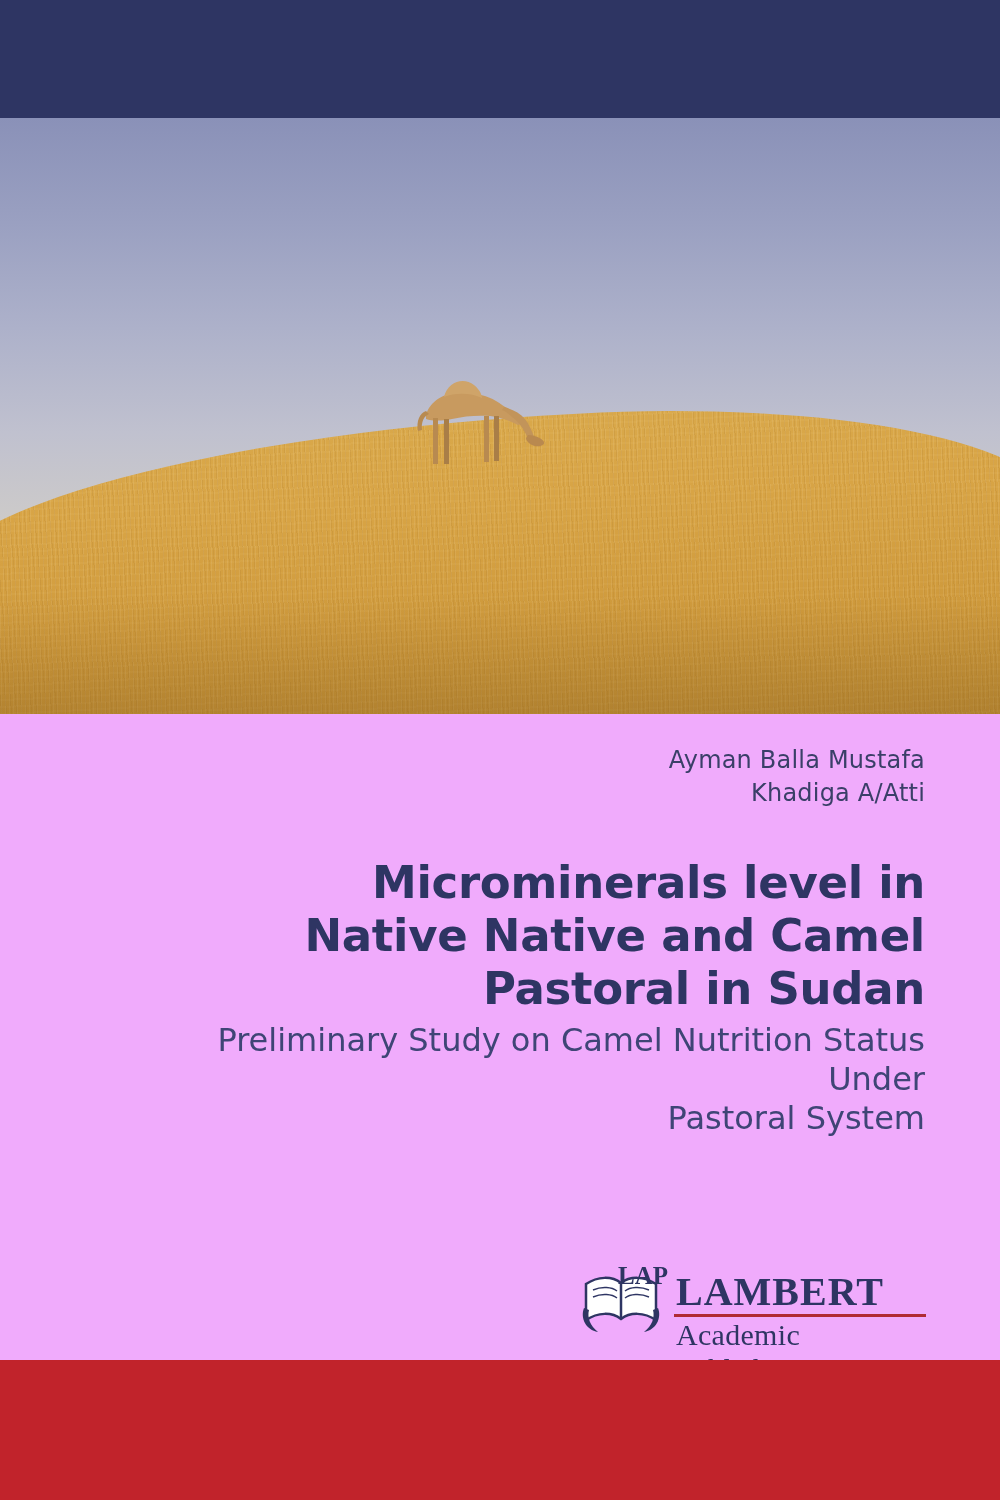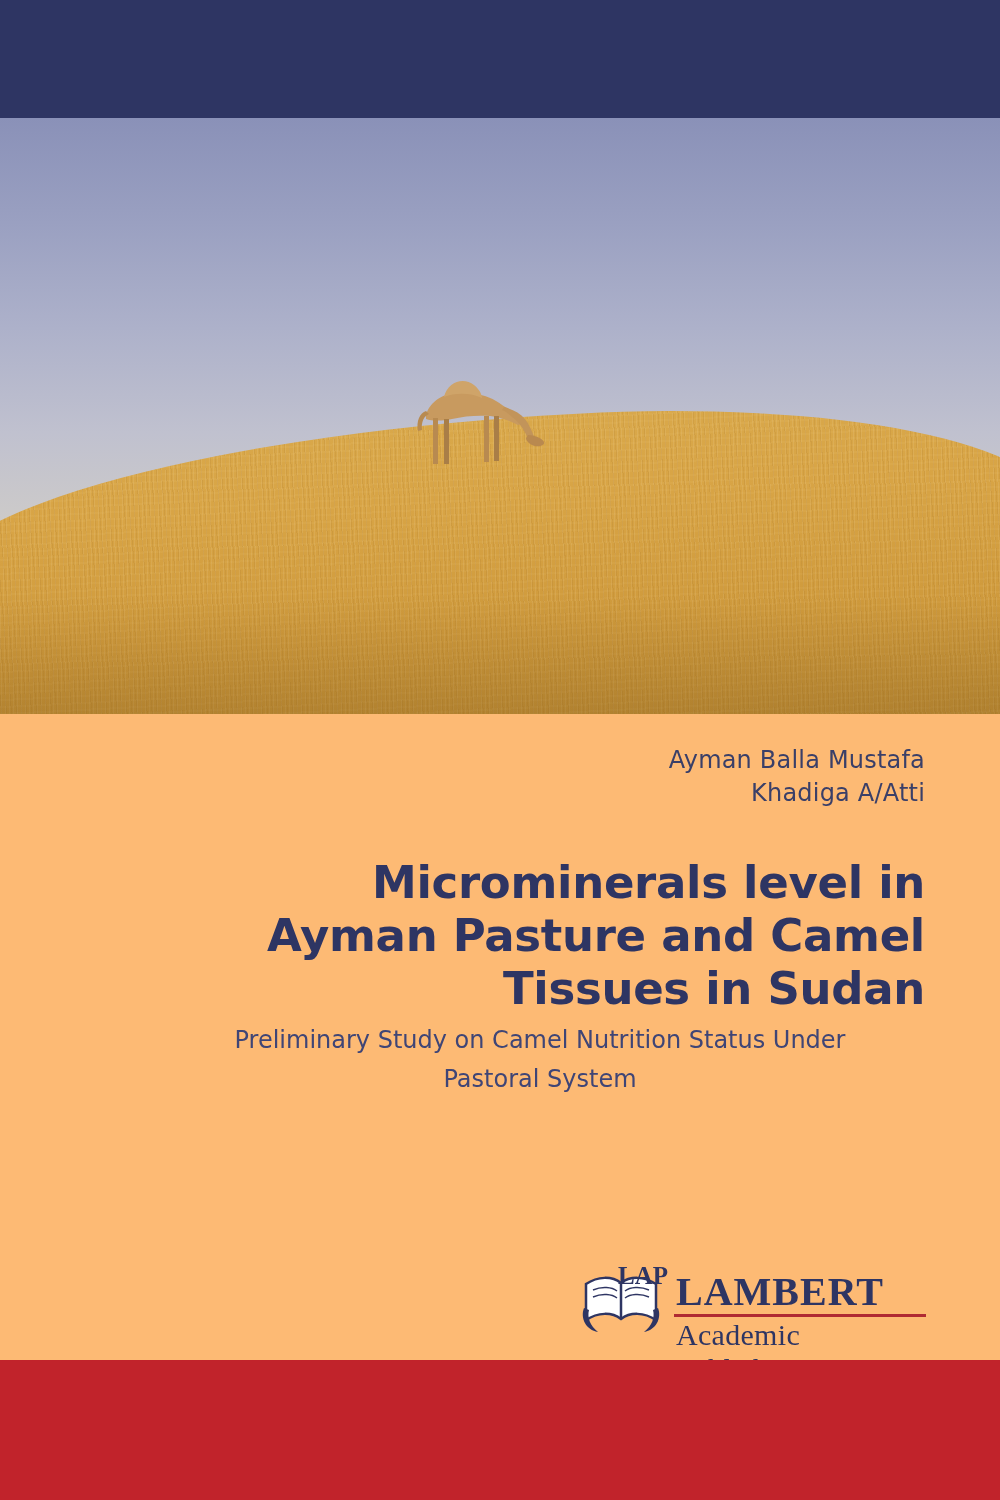--- a/index.html
+++ b/index.html
@@ -98,21 +98,21 @@
     height: 120px;
   }
 
   
   .text-area {
     position: absolute;
     left: 0;
     top: 714px;
     width: 1000px;
     height: 746px;
-    background: #fdba74;
+    background: #f0abfc;
   }
 
   .authors {
     position: absolute;
     right: 75px;
     top: 30px;
     text-align: right;
     color: #3a3f68;
     font-size: 24px;
     line-height: 33px;
@@ -132,23 +132,23 @@
     font-weight: bold;
     letter-spacing: -0.3px;
     margin-top: 24px;
   }
 
   .subtitle {
     position: absolute;
     right: 75px;
     top: 307px;
     width: 770px;
-    text-align: center;
+    text-align: right;
     color: #3f4576;
-    font-size: 24px;
+    font-size: 32px;
     line-height: 39px;
   }
 
   
   .logo {
     position: absolute;
     right: 70px;
     top: 1254px;
     width: 350px;
     height: 92px;
@@ -243,22 +243,22 @@
 
   <div class="text-area">
 
     <div class="authors">
       <div>Ayman Balla Mustafa</div>
       <div>Khadiga A/Atti</div>
     </div>
 
     <div class="title">
       <div>Microminerals level in</div>
-      <div>Ayman Pasture and Camel</div>
-      <div>Tissues in Sudan</div>
+      <div>Native Native and Camel</div>
+      <div>Pastoral in Sudan</div>
     </div>
 
     <div class="subtitle">
       <div>Preliminary Study on Camel Nutrition Status Under</div>
       <div>Pastoral System</div>
     </div>
 
   </div>
 
   <div class="logo">

